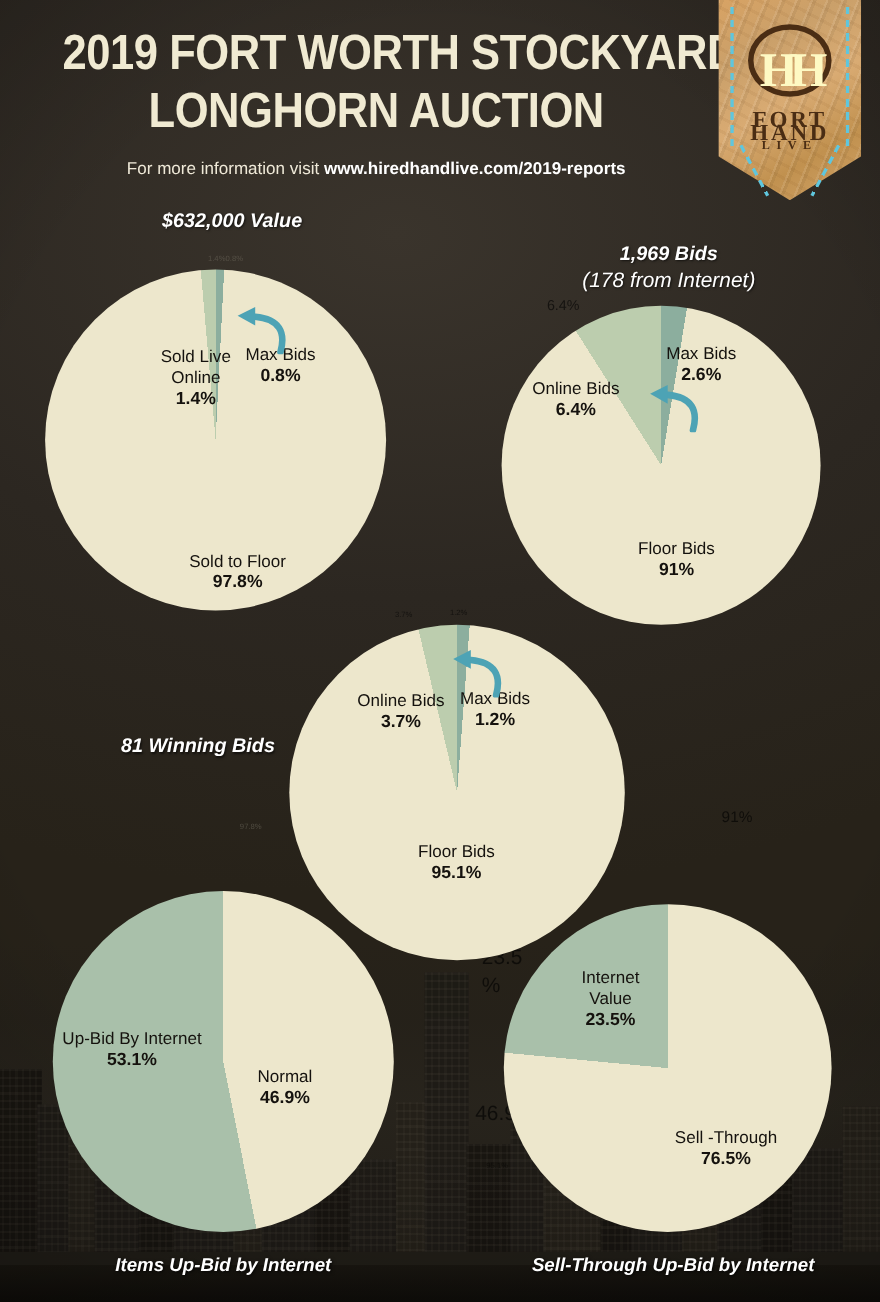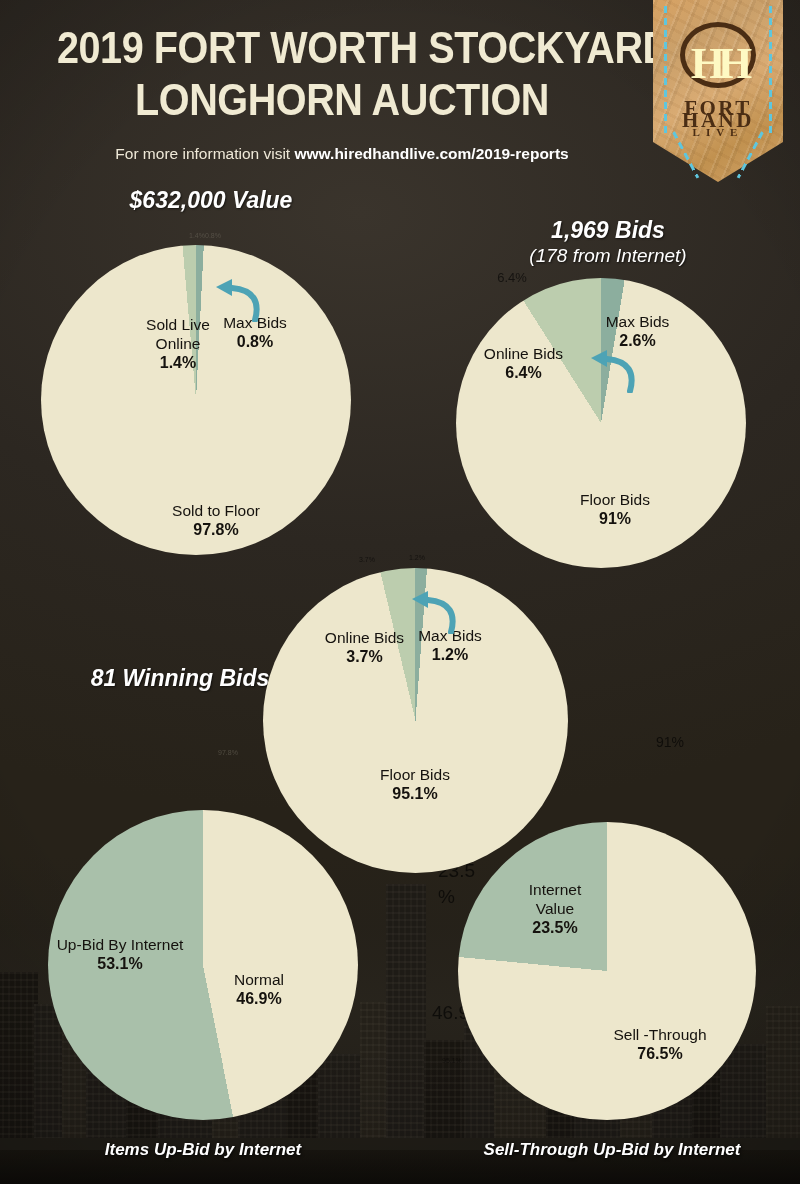--- a/index.html
+++ b/index.html
@@ -114,21 +114,21 @@
   .logo-w3 { top:126px; font-size:11px; letter-spacing:6px; }
 
   
   .chart { position:absolute; }
   .pie { position:absolute; border-radius:50%; }
   .ctitle {
     position:absolute; text-align:center; color:#ffffff;
     font-style:italic; font-weight:700; white-space:nowrap;
     text-shadow:1px 1px 2px rgba(0,0,0,.6);
   }
-  .ctitle .l1 { font-size:23px; line-height:25px; }
+  .ctitle .l1 { font-size:18px; line-height:25px; }
   .ctitle .l2 { font-size:19px; line-height:26px; font-weight:400; }
   .bcaption {
     position:absolute; text-align:center; color:#ffffff;
     font-style:italic; font-weight:700; font-size:17px; white-space:nowrap;
     text-shadow:1px 1px 3px rgba(0,0,0,.8);
   }
   .lbl {
     position:absolute; color:#15120e; text-align:center;
     font-size:15.5px; line-height:19px; white-space:nowrap;
   }

